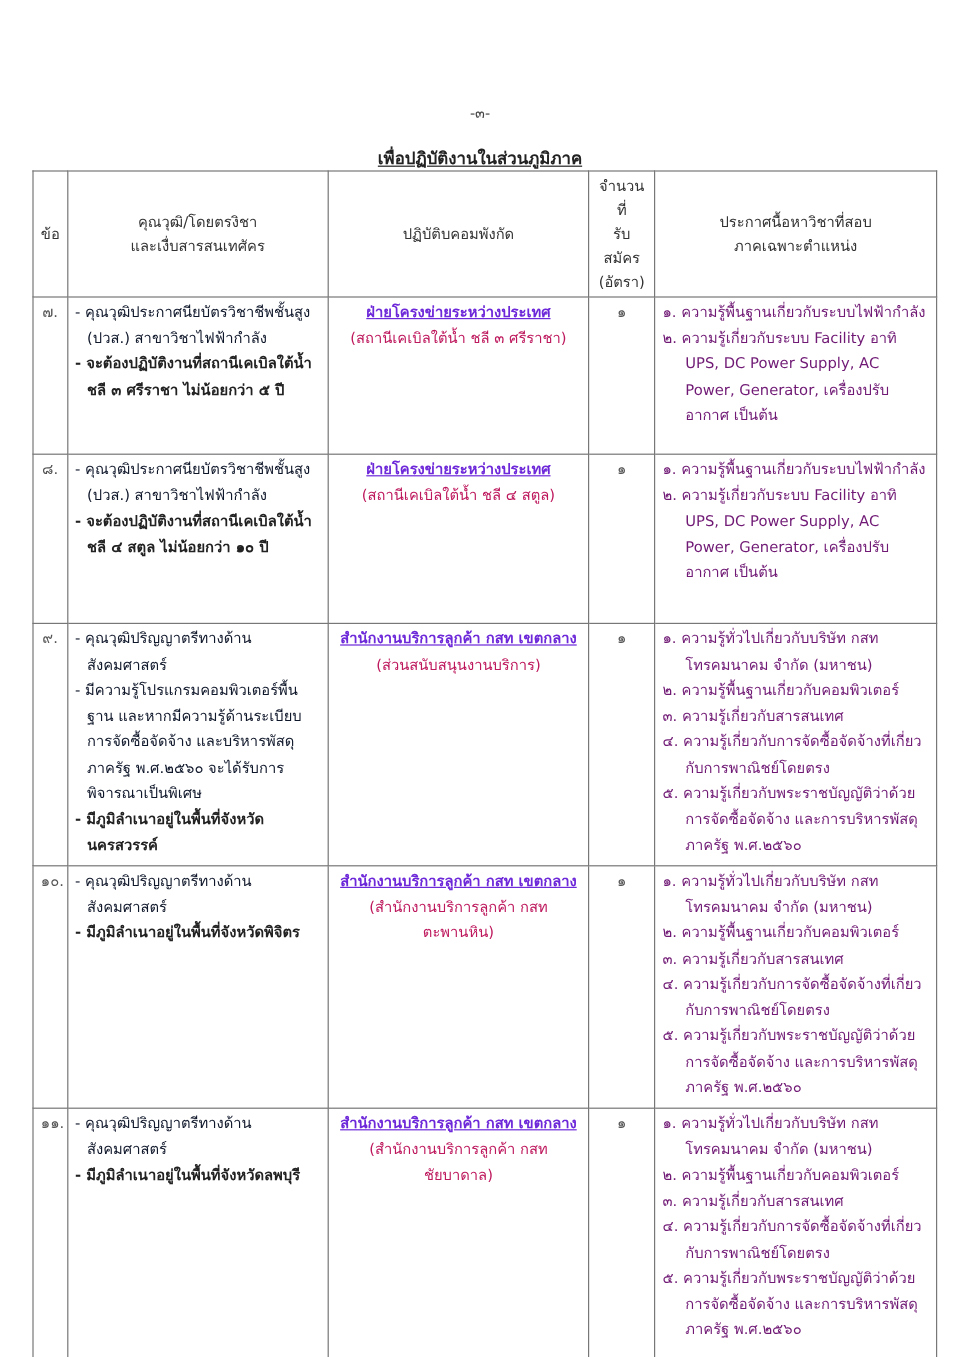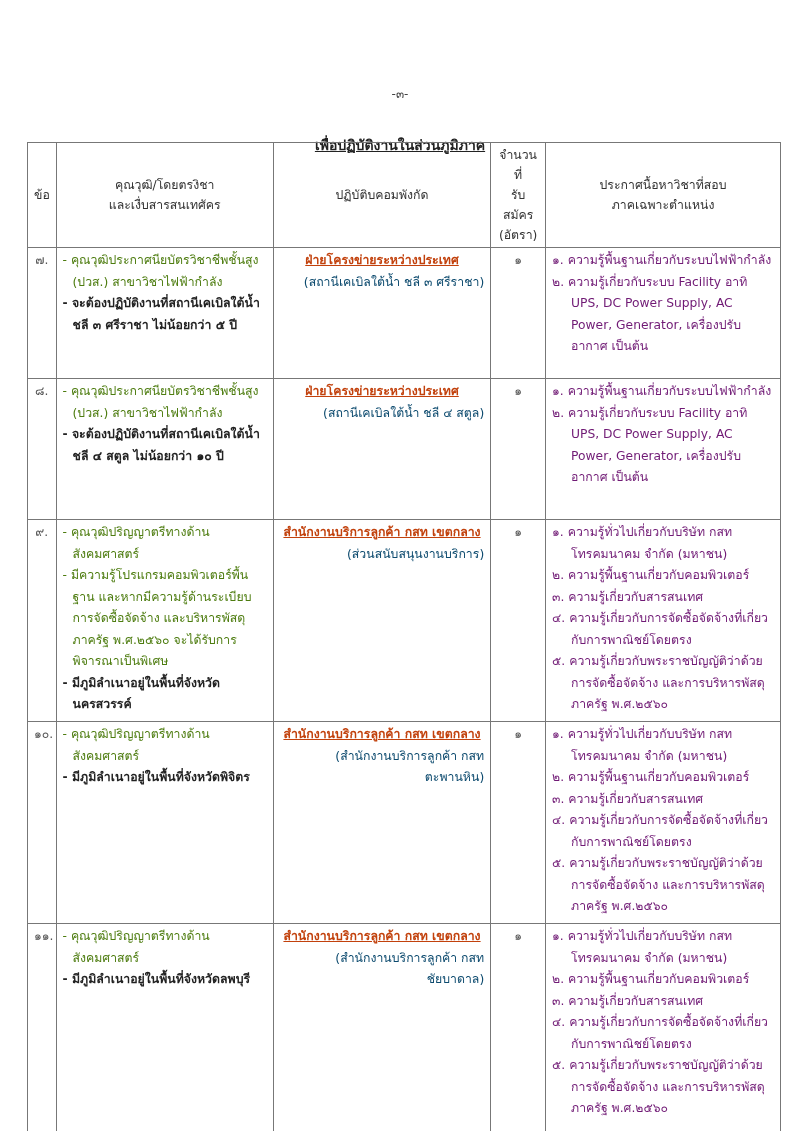--- a/index.html
+++ b/index.html
@@ -1,37 +1,37 @@
 <!DOCTYPE html>
 <html><head>
 <meta charset="utf-8">
 <style>
   html, body { margin:0; padding:0; background:#ffffff; }
   body { width:800px; height:1131px; position:relative; overflow:hidden;
          font-family:"DejaVu Sans", "Liberation Sans", sans-serif; color:#333; }
   .page-num { position:absolute; top:84px; left:0; width:800px; text-align:center;
               font-size:12px; color:#444; }
   .doc-title { position:absolute; top:121px; left:0; width:800px; text-align:center;
-               font-size:14px; font-weight:bold; text-decoration:underline; color:#222;margin-top:13px; }
+               font-size:14px; font-weight:bold; text-decoration:underline; color:#222; }
   table.jobs { position:absolute; top:142px; left:27px; width:754px;
                border-collapse:collapse; table-layout:fixed; }
   table.jobs td, table.jobs th { border:1px solid #777; vertical-align:top;
                font-size:12.3px; line-height:21.5px; padding:2px 6px; }
   table.jobs th { font-weight:normal; vertical-align:middle; color:#333; line-height:20px; }
   .col-no { width:26px; }
   .col-qual { width:198px; }
   .col-unit { width:198px; }
   .col-count { width:50px; }
   .col-scope { width:214px; }
   td.no { text-align:center; color:#555; padding-top:4px; }
   td.count { text-align:center; color:#555; padding-top:4px; }
   td.unit { text-align:center; padding-top:4px; }
-  .unit-name { font-weight:bold; text-decoration:underline; color:#c2410c; display:block; }
-  .unit-sub { display:block; text-align:right; color:#0c4a6e; }
-  .qual-line { display:block; padding-left:10px; text-indent:-10px; color:#4d7c0f; }
+  .unit-name { font-weight:bold; text-decoration:underline; color:#6d28d9; display:block; }
+  .unit-sub { display:block; text-align:center; color:#be185d; }
+  .qual-line { display:block; padding-left:10px; text-indent:-10px; color:#0f172a; }
   .qual-line.bold { font-weight:bold; color:#222; }
   .scope-line { display:block; padding-left:19px; text-indent:-19px; color:#701a75; }
   td.qual, td.scope { padding-top:4px; }
 </style>
 </head>
 <body>
 
 <div class="page-num">-๓-</div>
 <div class="doc-title">เพื่อปฏิบัติงานในส่วนภูมิภาค</div>
 

